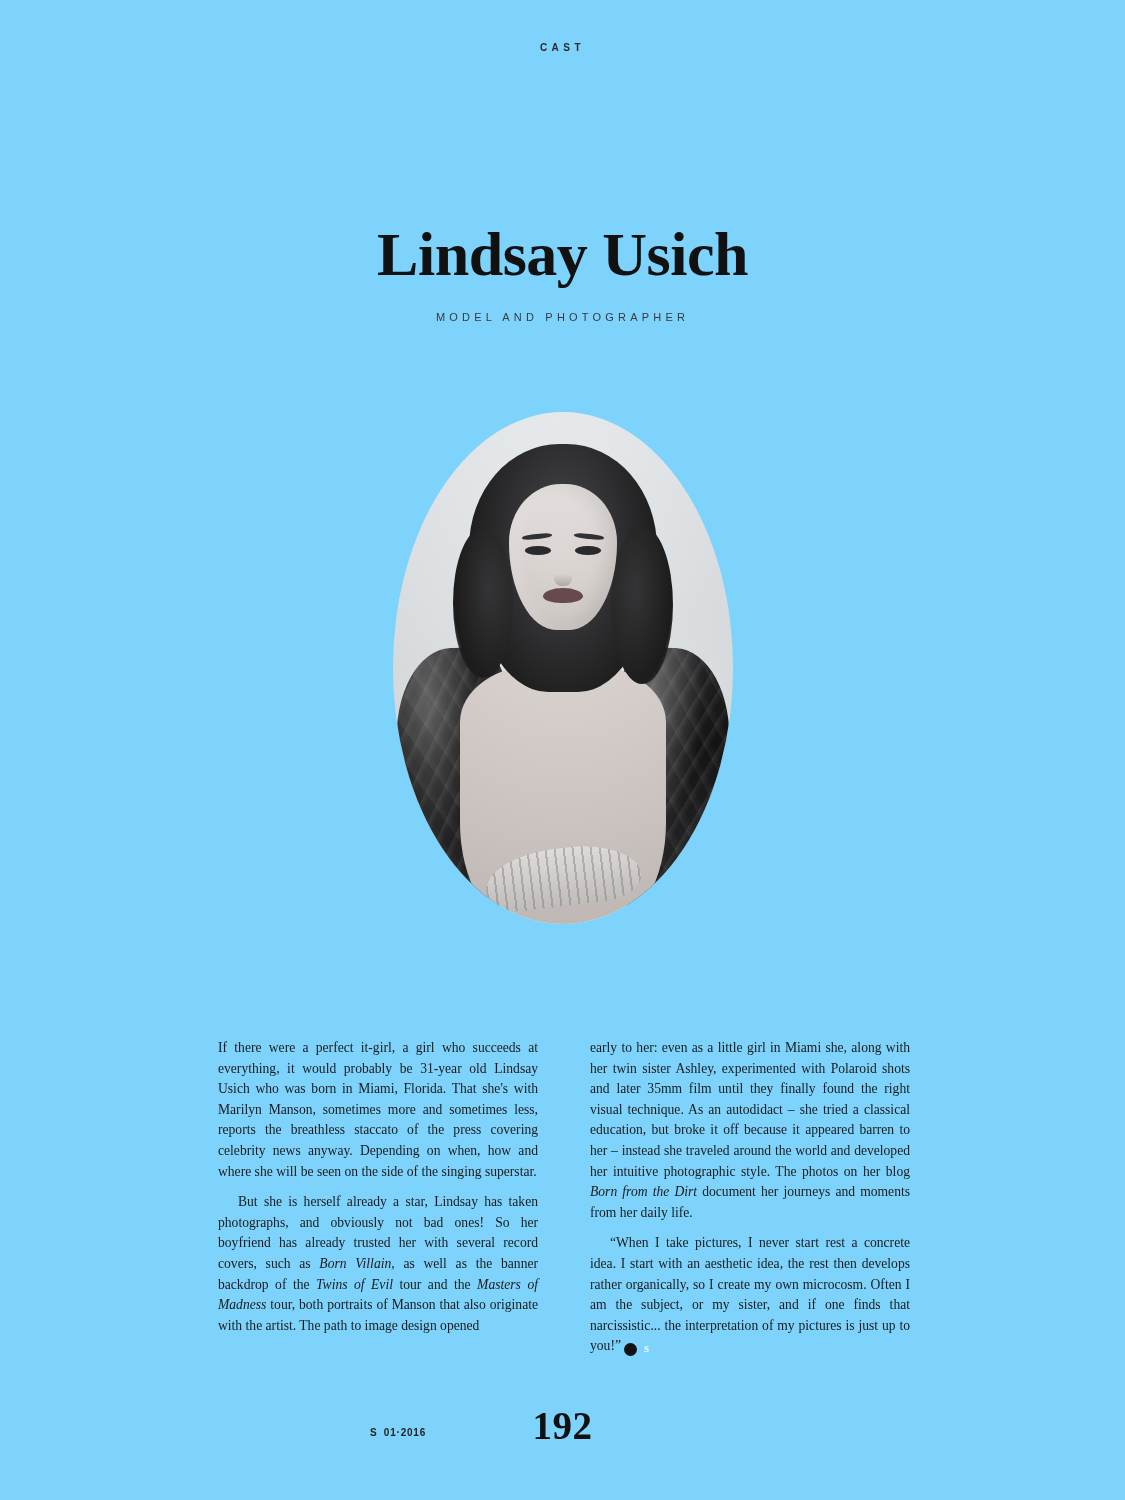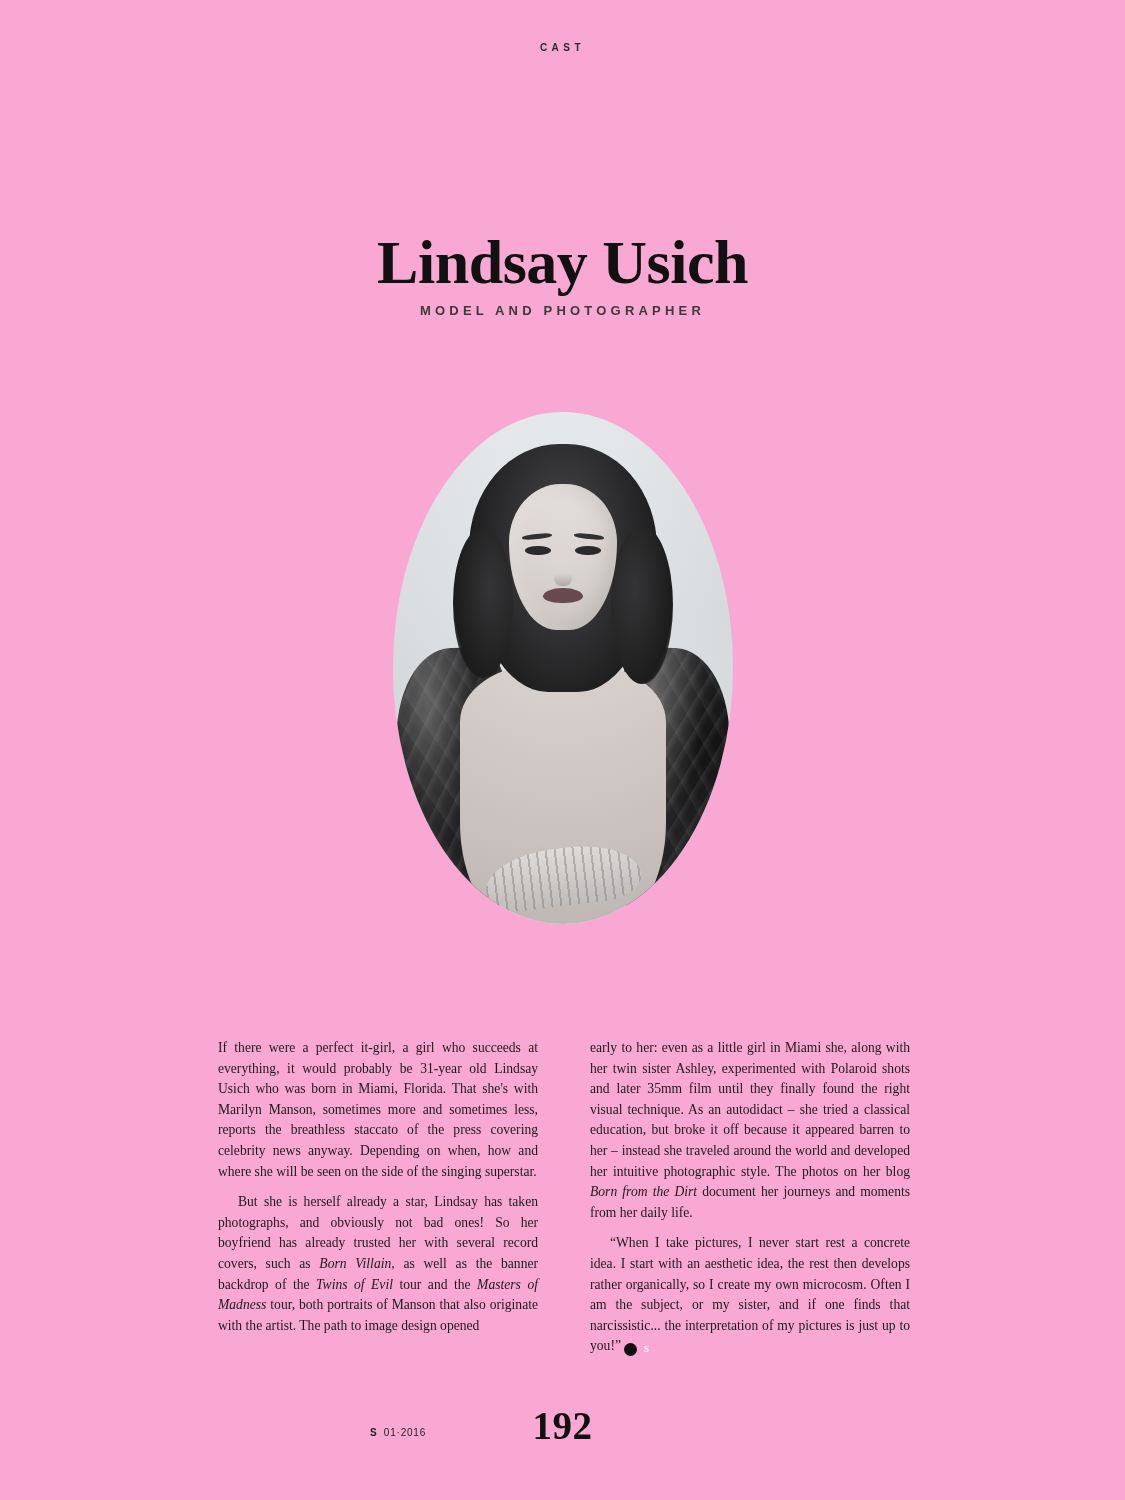--- a/index.html
+++ b/index.html
@@ -12,21 +12,21 @@
     height: 1500px;
     position: relative;
     font-family: "Liberation Serif", serif;
     color: #111111;
     overflow: hidden;
   }
 
   .page {
     position: absolute;
     inset: 0;
-    background: #f9a8d4;
+    background: #7dd3fc;
   }
 
   
   .running-head {
     position: absolute;
     top: 42px;
     left: 0;
     width: 100%;
     text-align: center;
     font-family: "Liberation Sans", sans-serif;
@@ -44,29 +44,29 @@
     width: 100%;
     text-align: center;
   }
   .title {
     font-family: "Liberation Serif", serif;
     font-size: 62px;
     font-weight: 700;
     letter-spacing: -0.5px;
     line-height: 1.05;
     color: #111111;
-    margin: 8px;
+    margin: 0;
   }
   .subtitle {
-    margin-top: 0;
+    margin-top: 24px;
     font-family: "Liberation Sans", sans-serif;
-    font-size: 13px;
+    font-size: 11px;
     letter-spacing: 4.2px;
     color: #3a3a3a;
-    font-weight: 700;
+    font-weight: 400;
   }
 
   
   .portrait-wrap {
     position: absolute;
     top: 412px;
     left: 50%;
     transform: translateX(-50%);
     width: 340px;
     height: 512px;
@@ -278,21 +278,21 @@
     position: absolute;
     left: 370px;
     bottom: 10px;
     font-family: "Liberation Sans", sans-serif;
     font-size: 10px;
     letter-spacing: 1.1px;
     color: #222222;
     font-weight: 700;
   }
   .folio-meta .issue {
-    font-weight: 400;
+    font-weight: 700;
     letter-spacing: 0.8px;
     margin-left: 6px;
   }
   .folio-number {
     position: absolute;
     left: 0;
     width: 100%;
     bottom: 0;
     text-align: center;
     font-family: Liberation Serif, serif;

